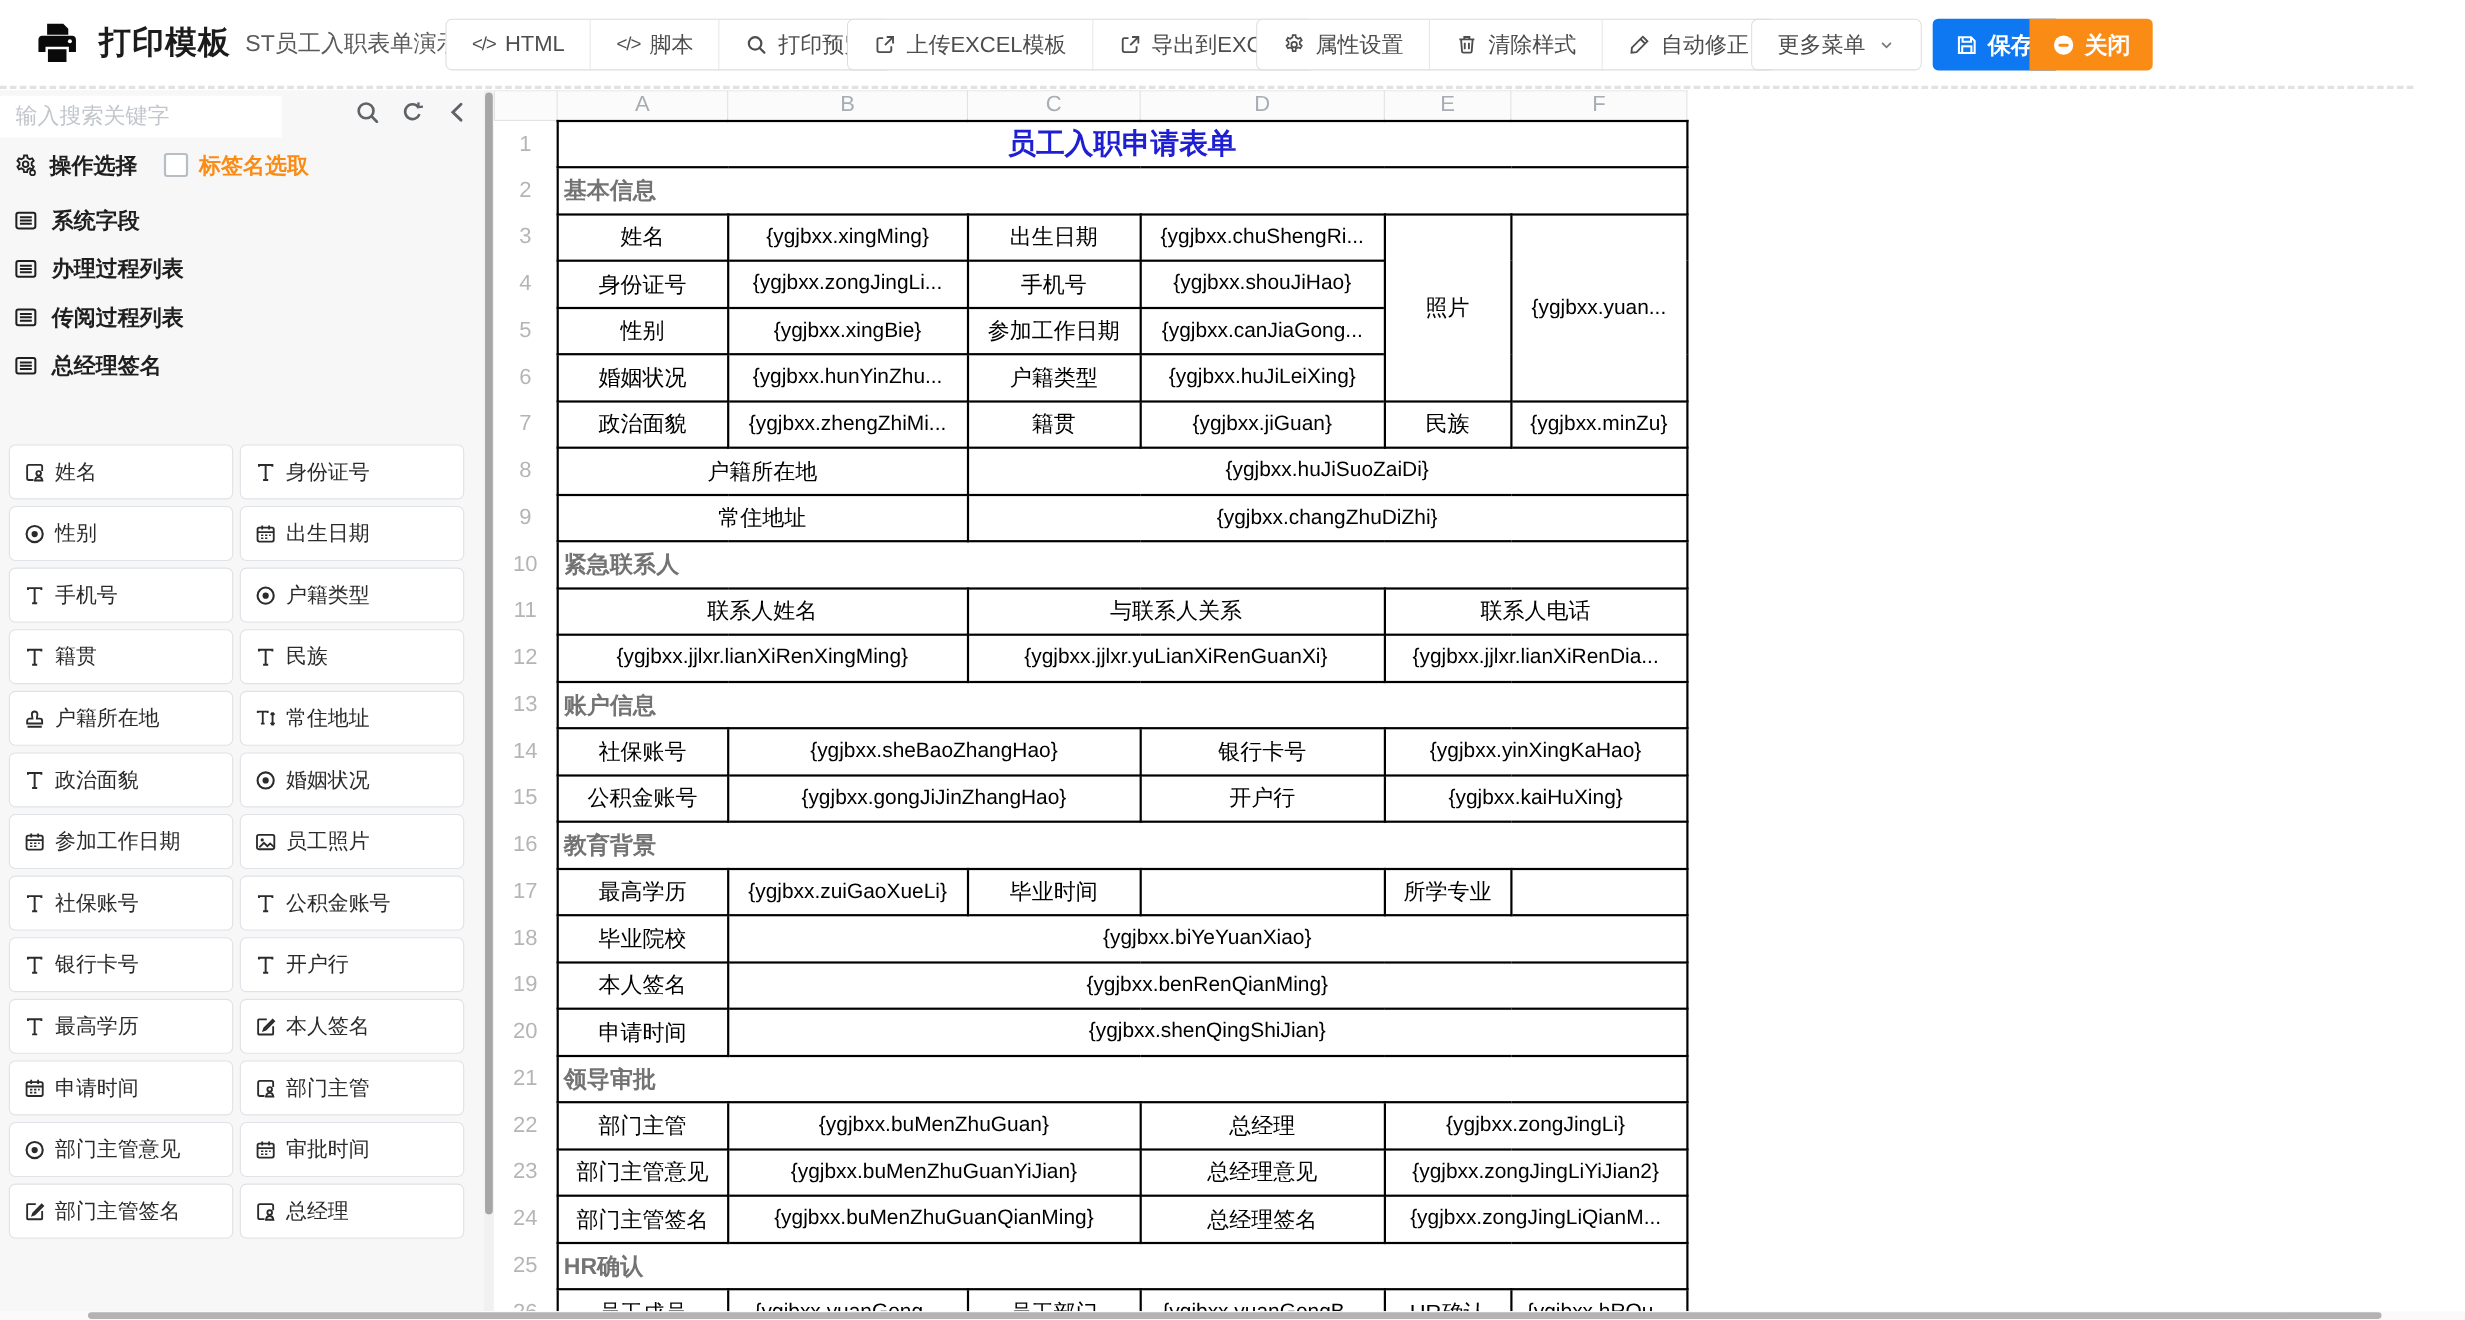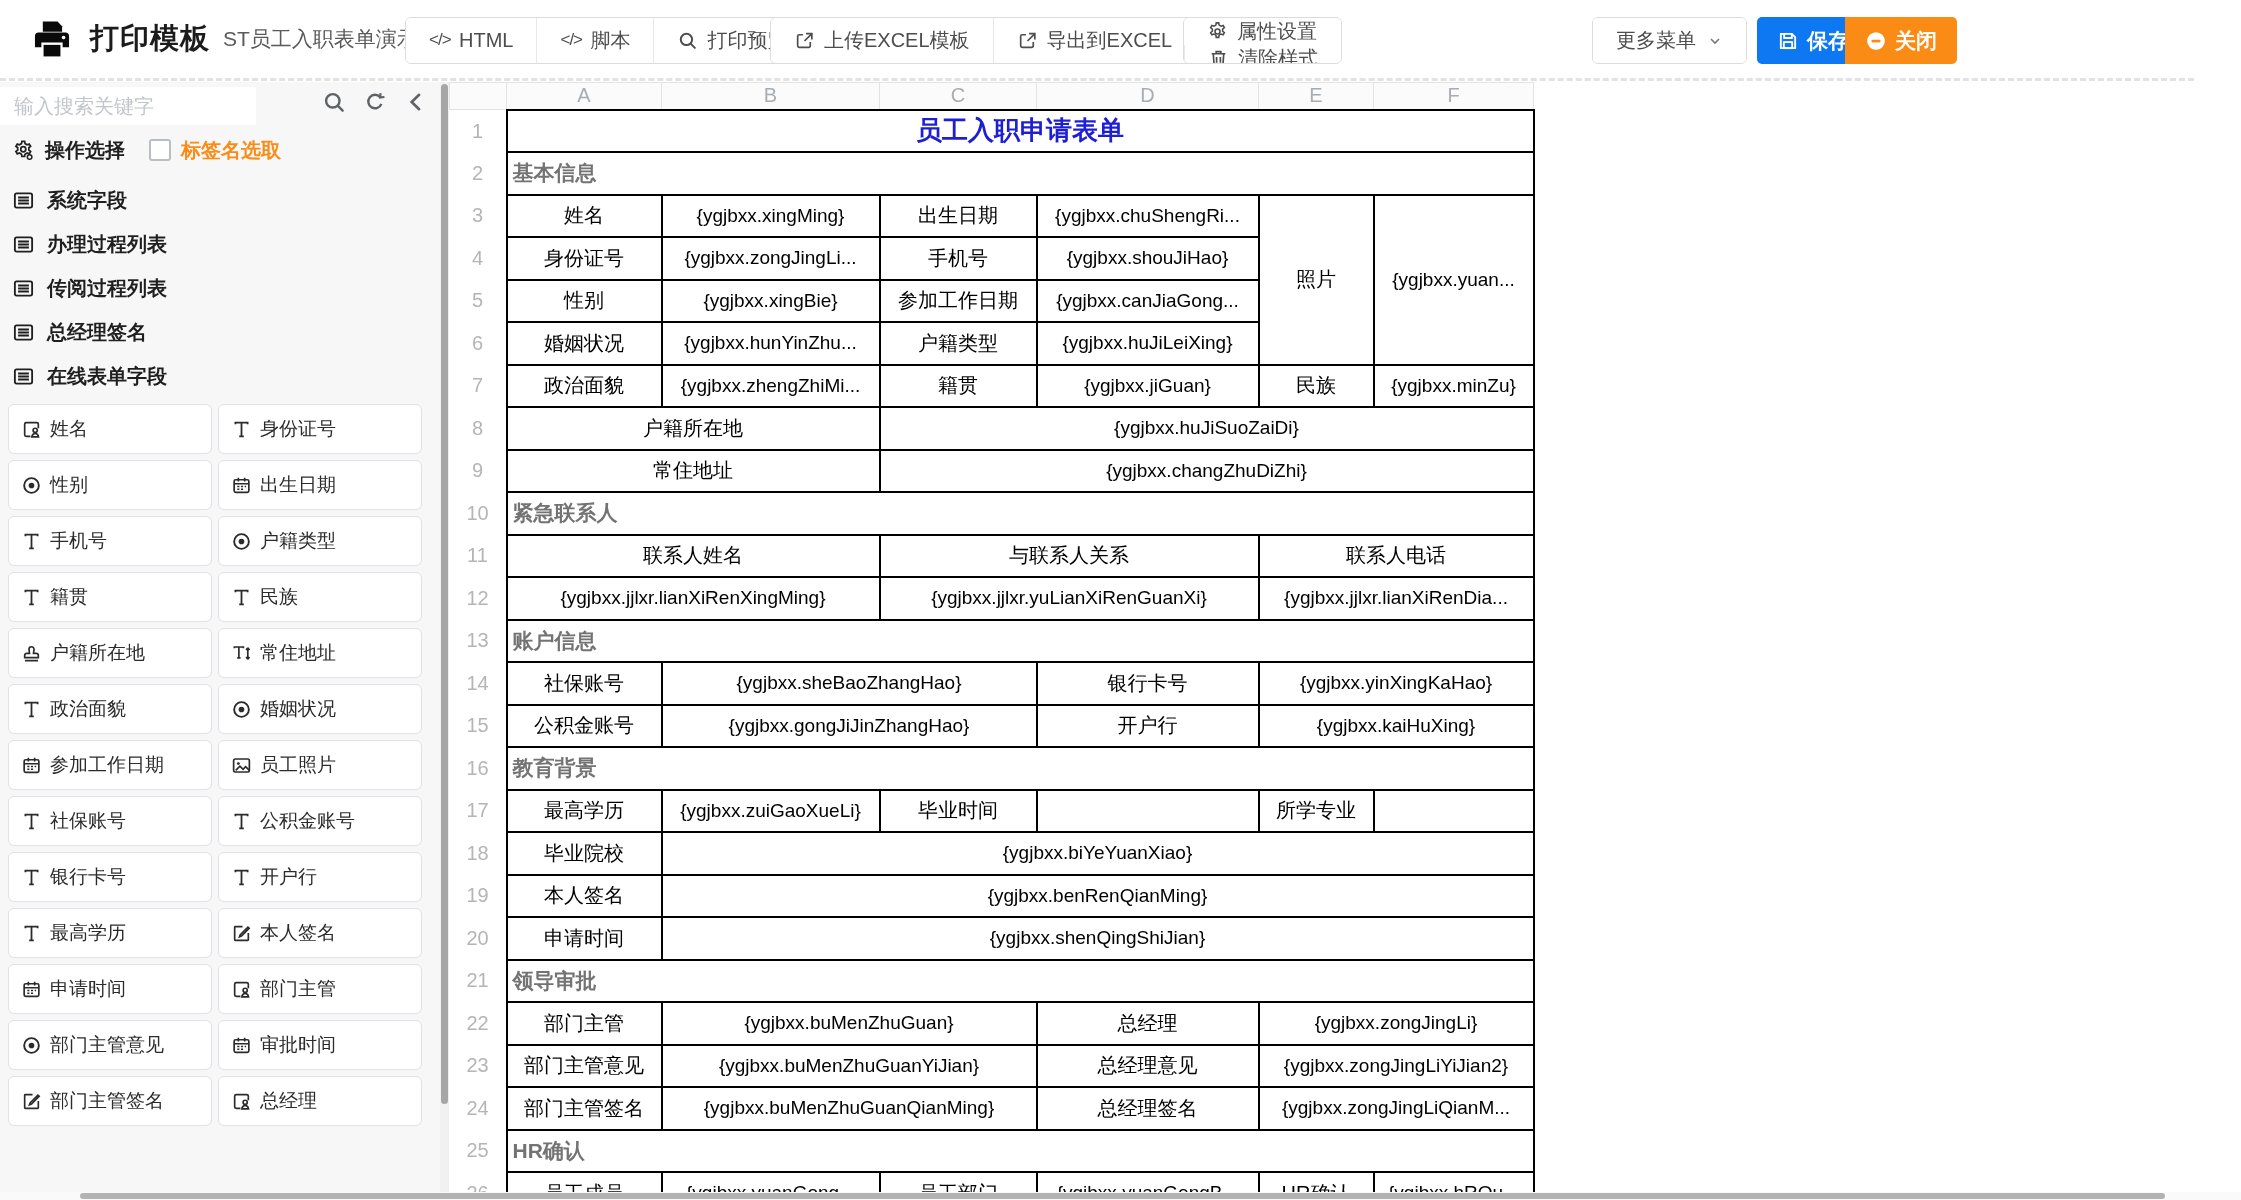--- a/index.html
+++ b/index.html
@@ -138,21 +138,21 @@
             <span class="ic">
               <svg viewBox="0 0 20 20" fill="none" stroke="currentColor" stroke-width="1.6">
                 <path d="M8.5 4.5H5A1.5 1.5 0 0 0 3.5 6v9A1.5 1.5 0 0 0 5 16.5h9A1.5 1.5 0 0 0 15.5 15v-3.5"></path>
                 <path d="M11.5 3.5H17V9"></path>
                 <path d="M16.6 3.9 10 10.5"></path>
               </svg>
             </span>
             <span>导出到EXCEL</span>
           </button>
         </div>
-        <div class="btn-group" style="left: 1183px; flex-direction: column;">
+        <div class="btn-group" style="left: 1142px;">
           <button class="tbtn">
             <span class="ic">
               <svg viewBox="0 0 20 20" fill="none" stroke="currentColor" stroke-width="1.5">
                 <path d="M8.8 1.8h2.4l.35 2.1 1.8 1.05 2-.75 1.2 2.1-1.65 1.35v2.1l1.65 1.35-1.2 2.1-2-.75-1.8 1.05-.35 2.1H8.8l-.35-2.1-1.8-1.05-2 .75-1.2-2.1 1.65-1.35v-2.1L3.45 6.3l1.2-2.1 2 .75 1.8-1.05z"></path>
                 <circle cx="10" cy="10" r="2.4"></circle>
               </svg>
             </span>
             <span>属性设置</span>
           </button>
           <button class="tbtn">
@@ -263,27 +263,20 @@
             </svg></span>
           <span class="lbl">传阅过程列表</span>
         </div>
         <div class="side-item">
           <span class="ic"><svg viewBox="0 0 20 20" fill="none" stroke="currentColor" stroke-width="1.6">
               <rect x="2.5" y="3.8" width="15" height="12.4" rx="1.6"></rect>
               <path d="M5.3 7.4h9.4M5.3 10h9.4M5.3 12.6h9.4"></path>
             </svg></span>
           <span class="lbl">总经理签名</span>
         </div>
-        <div class="side-item">
-          <span class="ic"><svg viewBox="0 0 20 20" fill="none" stroke="currentColor" stroke-width="1.6">
-              <rect x="2.5" y="3.8" width="15" height="12.4" rx="1.6"></rect>
-              <path d="M5.3 7.4h9.4M5.3 10h9.4M5.3 12.6h9.4"></path>
-            </svg></span>
-          <span class="lbl">在线表单字段</span>
-        </div>
       </div>
     <div class="field-grid" id="fieldGrid">
         <button class="field-btn">
           <span class="ic"><svg viewBox="0 0 20 20" fill="none" stroke="currentColor" stroke-width="1.6">
               <path d="M16.5 8.8V5A1.5 1.5 0 0 0 15 3.5H5A1.5 1.5 0 0 0 3.5 5v10A1.5 1.5 0 0 0 5 16.5h4"></path>
               <circle cx="13.5" cy="10.8" r="2"></circle>
               <path d="M10.3 17c.3-1.9 1.6-3.2 3.2-3.2s2.9 1.3 3.2 3.2z"></path>
             </svg></span>
           <span>姓名</span>
         </button>

